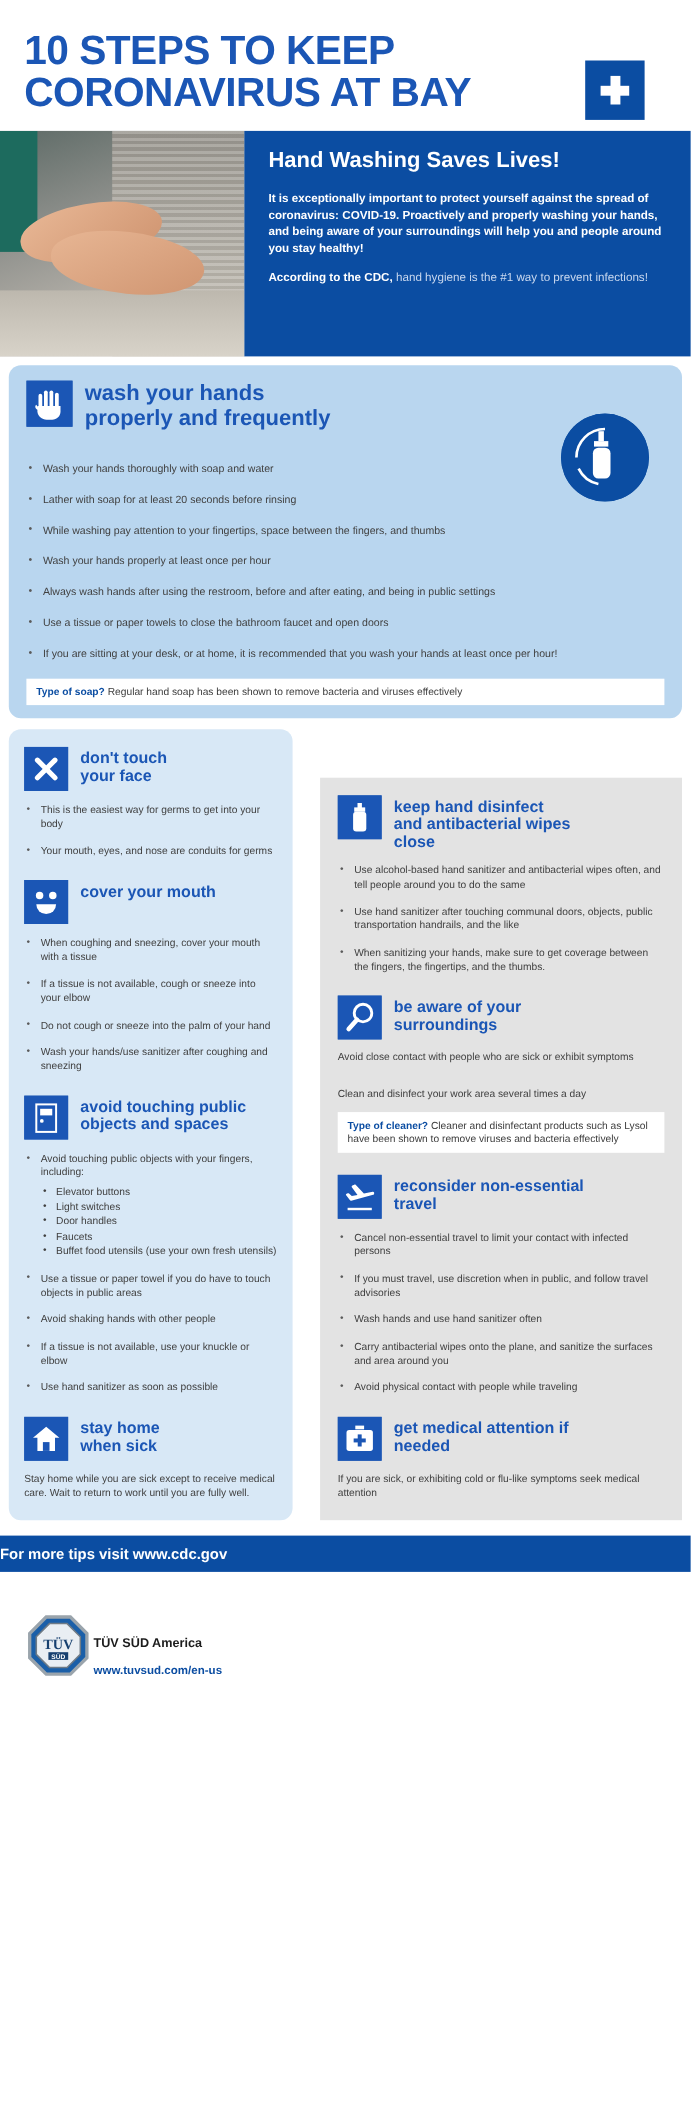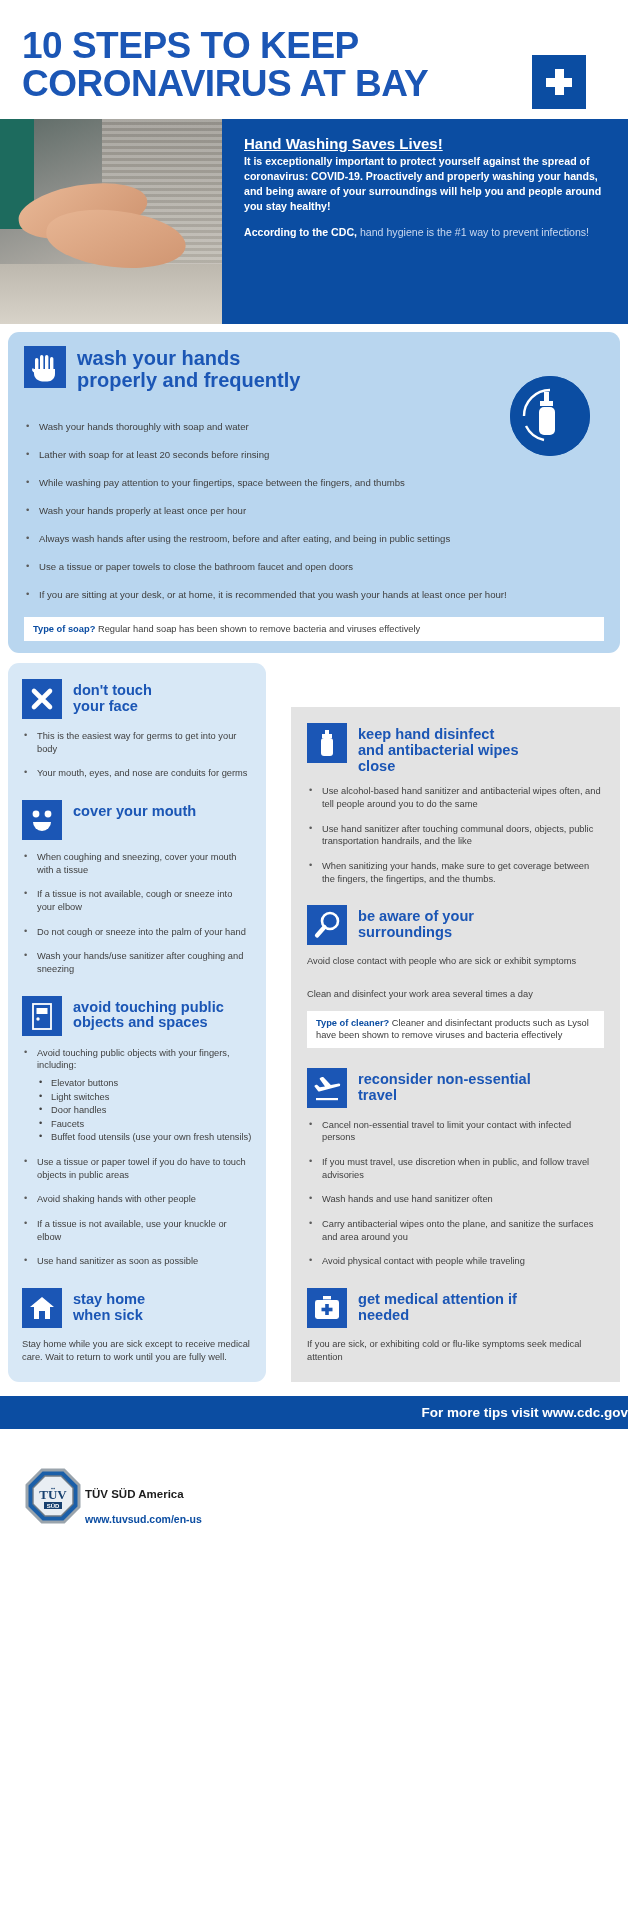--- a/index.html
+++ b/index.html
@@ -61,21 +61,21 @@
     position:absolute; border-radius:48% 52% 50% 50%;
     background: linear-gradient(150deg,#e8b795,#cf9470);
   }
   .hero-photo .hand-a { left:18px; top:66px; width:130px; height:52px; transform:rotate(-10deg); }
   .hero-photo .hand-b { left:46px; top:92px; width:140px; height:56px; transform:rotate(6deg); }
 
   .hero-panel {
     flex: 1 1 auto; background: #0b4da2; color: #fff;
     padding: 16px 18px 12px 22px;
   }
-  .hero-title { font-size: 15px; font-weight: bold; line-height: 1.14; margin-bottom: 2px; text-decoration: underline; }
+  .hero-title { font-size: 20px; font-weight: bold; line-height: 1.14; margin-bottom: 16px; }
   .hero-body { font-size: 10.6px; font-weight: bold; line-height: 1.42; }
   .hero-cdc { font-size: 10.6px; line-height: 1.42; margin-top: 11px; color:#c9d8ef; }
   .hero-cdc b { color:#ffffff; }
 
   
   .panel-blue { background: #b9d6ef; border-radius: 11px; }
 
   .sect-head { display: flex; align-items: flex-start; gap: 11px; }
   .tile {
     background: #1b56b5; flex: 0 0 auto;
@@ -127,21 +127,21 @@
   .blk .sect-title { font-size: 14.6px; padding-top: 4px; }
   .blk .bullets { margin-top: 11px; font-size: 9.3px; }
   .blk .bullets > li { margin-bottom: 12px; line-height: 1.36; }
   .blk .plain { margin-top: 10px; font-size: 9.3px; color: #414141; line-height: 1.38; }
   .blk .note-box { margin-top: 10px; font-size: 9.3px; }
   .blk .subbullets { font-size: 9.3px; color:#414141; }
 
   
   .cta {
     margin: 14px 0 0 0; background: #0b4da2; color: #fff;
-    text-align: right; font-size: 13.5px; font-weight: bold;
+    text-align: left; font-size: 13.5px; font-weight: bold;
     padding: 9px 0;
   }
   .foot { display: flex; align-items: flex-end; gap: 3px; padding: 18px 24px 22px 24px; margin-top: 20px; }
   .tuv-logo { width: 58px; height: 58px; flex: 0 0 58px; }
   .foot-name { font-size: 11.5px; font-weight: bold; color: #1c1c1c; margin-bottom: 13px; }
   .foot-link { font-size: 10.5px; font-weight: bold; color: #0b4da2; }
 </style>
 </head>
 <body>
 

